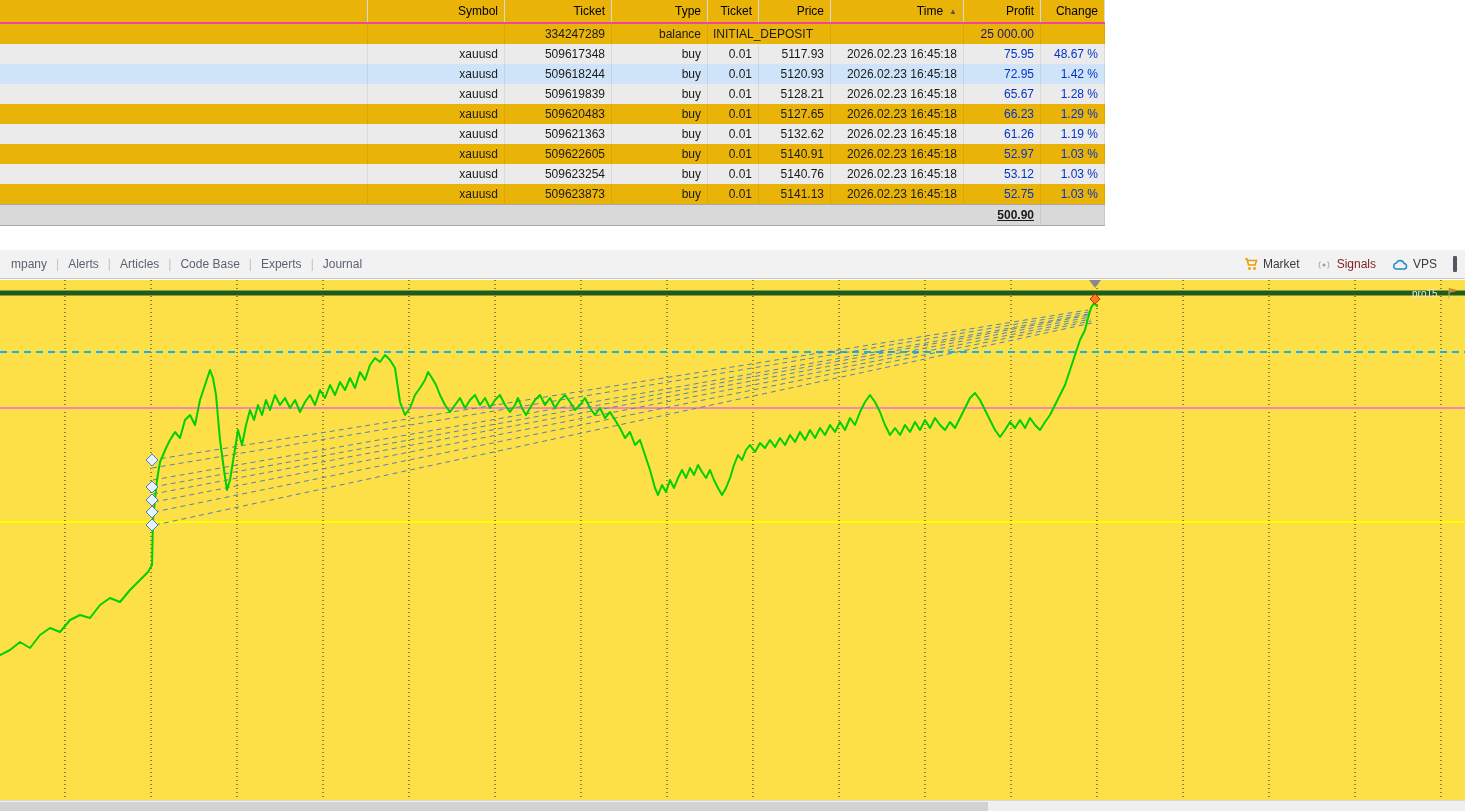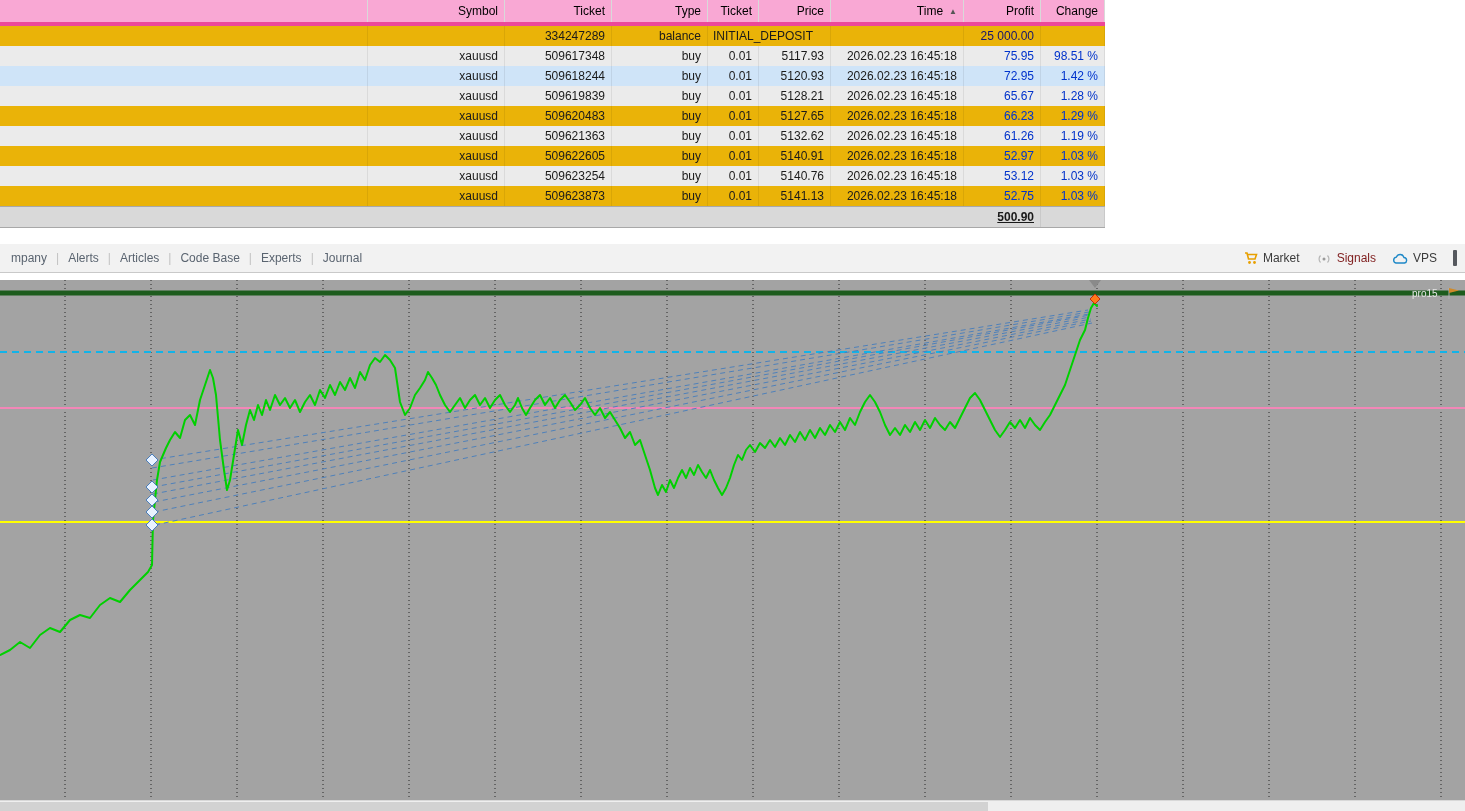--- a/index.html
+++ b/index.html
@@ -8,55 +8,55 @@
     background:#ffffff;font-family:"Liberation Sans","DejaVu Sans",sans-serif;
     -webkit-font-smoothing:antialiased;
   }
   
   .trade-table{position:absolute;top:0;left:0;width:1105px;}
   .trow{
     display:grid;
     grid-template-columns:368px 137px 107px 96px 51px 72px 133px 77px 64px;
     height:20px;line-height:20px;font-size:12px;color:#1a1a1a;
   }
-  .trow.header{height:22px;line-height:22px;border-bottom:4px solid #ec4899;background:#f9a8d4;}
+  .trow.header{height:22px;line-height:22px;border-bottom:2px solid #ec4899;background:#eab308;}
   .cell{
     box-sizing:border-box;padding-right:6px;text-align:right;
     border-right:1px solid rgba(0,0,0,0.07);
     overflow:hidden;white-space:nowrap;
   }
   .header .cell{border-right:1px solid #d9d9d9;color:#000;}
   .r-gray{background:#ebebeb;}
   .r-white{background:#eab308;}
   .r-sel{background:#cfe4f8;}
   .blue{color:#0033cc;}
   .navy{color:#14146e;}
   .comment{grid-column:span 2;text-align:left;padding-left:5px;}
   .sort{font-size:8px;color:#555;margin-left:6px;vertical-align:1px;}
   .balance{background:#d9d9d9;font-weight:bold;border-top:1px solid #a8a8a8;border-bottom:1px solid #a8a8a8;}
   .blabel{grid-column:1 / span 7;text-align:left;padding-left:5px;border-right:none;}
   .bprofit{grid-column:8;text-decoration:underline;}
   
   .toolbar{
-    position:absolute;top:244px;left:0;width:1465px;height:29px;
+    position:absolute;top:250px;left:0;width:1465px;height:29px;
     background:#f2f2f2;border-bottom:1px solid #c9c9c9;
     display:flex;align-items:center;justify-content:space-between;
     font-size:12px;color:#5a6470;box-sizing:border-box;
   }
   .tabs{display:flex;align-items:center;padding-left:2px;}
   .tab{padding:0 9px;}
   .sep{color:#c2c2c2;}
   .sep::before{content:"|";}
   .tools{display:flex;align-items:center;gap:16px;padding-right:8px;}
   .tool{display:flex;align-items:flex-end;gap:5px;color:#3a3a3a;}
   .tool.dim{color:#7f1d1d;}
   .tool svg{display:block;}
   .more{width:4px;height:16px;background:#55585e;border-radius:1px;}
   
-  .chart{position:absolute;top:280px;left:0;width:1465px;height:520px;background:#a3a3a3;}
+  .chart{position:absolute;top:280px;left:0;width:1465px;height:520px;background:#fde047;}
   .chart svg{display:block;}
   .grid-lines{stroke:#262626;stroke-width:1;stroke-dasharray:1 3;fill:none;}
   .lvl-res{stroke:#1d5c1d;stroke-width:5;fill:none;}
   .lvl-upper{stroke:#12b3e8;stroke-width:2;stroke-dasharray:7 5;fill:none;}
   .lvl-mid{stroke:#f287b7;stroke-width:2;fill:none;}
   .lvl-sup{stroke:#ffff00;stroke-width:2;fill:none;}
   .trend{stroke:#4a7ebb;stroke-width:1;stroke-dasharray:5 4;fill:none;opacity:.95;}
   .price{stroke:#00d000;stroke-width:2;fill:none;stroke-linejoin:round;stroke-linecap:round;}
   .entry{fill:#e8f2ff;stroke:#4a7ebb;stroke-width:1;}
   .exit{fill:#ff7a1a;stroke:#c42b08;stroke-width:1;}
@@ -100,21 +100,21 @@
 
     <div class="trow r-gray">
       <div class="cell"></div>
       <div class="cell">xauusd</div>
       <div class="cell">509617348</div>
       <div class="cell">buy</div>
       <div class="cell">0.01</div>
       <div class="cell">5117.93</div>
       <div class="cell">2026.02.23 16:45:18</div>
       <div class="cell blue">75.95</div>
-      <div class="cell blue">98.51 %</div>
+      <div class="cell blue">48.67 %</div>
     </div>
 
     <div class="trow r-sel">
       <div class="cell"></div>
       <div class="cell">xauusd</div>
       <div class="cell">509618244</div>
       <div class="cell">buy</div>
       <div class="cell">0.01</div>
       <div class="cell">5120.93</div>
       <div class="cell">2026.02.23 16:45:18</div>

